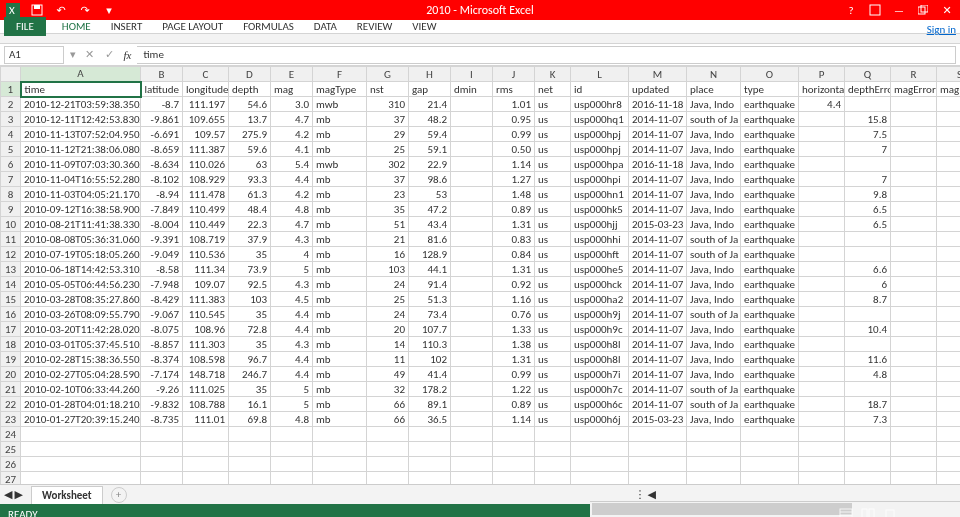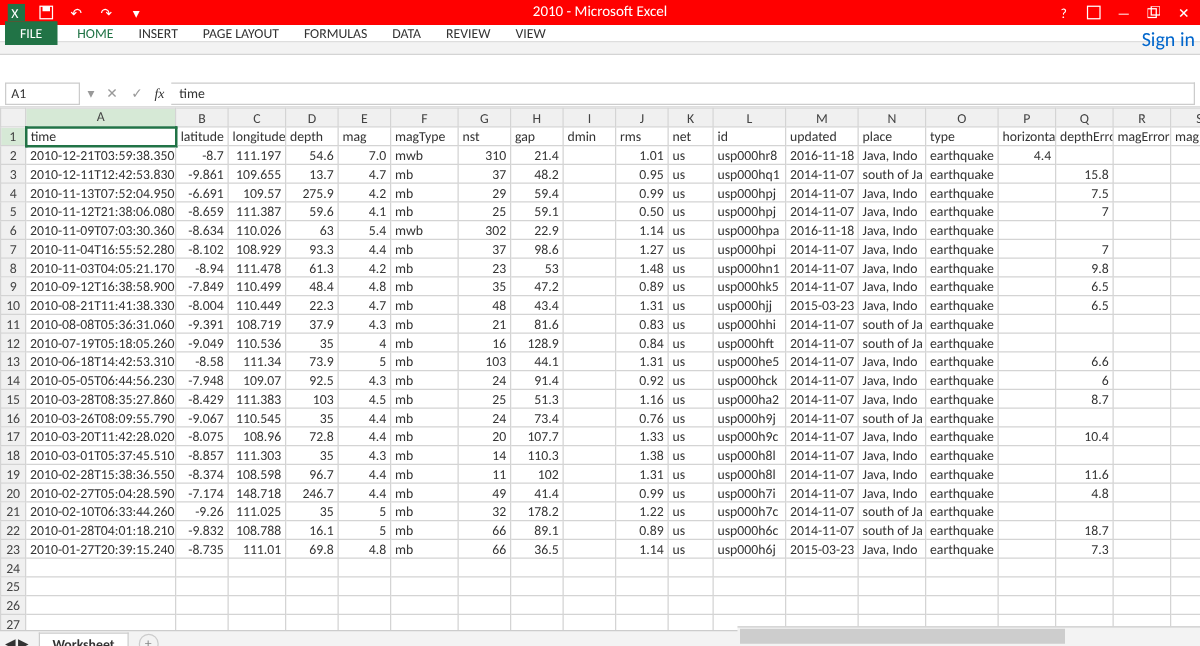--- a/index.html
+++ b/index.html
@@ -7,22 +7,22 @@
 .titlebar{height:20px;background:#f00;display:flex;align-items:center;justify-content:space-between;padding:0 4px;color:#fff;}
 .titlebar .qat{display:flex;gap:6px;align-items:center;}
 .titlebar .qat span,.titlebar .winctl span{display:inline-flex;align-items:center;justify-content:center;width:18px;height:18px;color:#fff;cursor:pointer;}
 .titlebar .title{position:absolute;left:50%;transform:translateX(-50%);color:#fff;font-size:12px;}
 .titlebar .winctl{display:flex;gap:6px;}
 .ribbon-tabs{height:14px;display:flex;align-items:center;border-bottom:1px solid #d4d4d4;padding:0 4px;gap:0;}
 .ribbon-tabs .tab{padding:3px 10px;text-transform:uppercase;font-size:11px;cursor:pointer;}
 .ribbon-tabs .file{background:#217346;color:#fff;padding:3px 12px;}
 .ribbon-tabs .tab.active{color:#217346;padding-left:16px;}
 .ribbon-body{height:10px;border-bottom:1px solid #d4d4d4;background:#f3f3f3;}
-.ribbon-right{position:absolute;right:4px;top:23px;font-size:16px;color:#0066cc;cursor:pointer;}
-.formula-bar{height:22px;display:flex;align-items:center;border-bottom:1px solid #d4d4d4;padding:0 4px;margin-top:20px;}
+.ribbon-right{position:absolute;right:4px;top:23px;font-size:11px;color:#0066cc;cursor:pointer;text-decoration:underline;}
+.formula-bar{height:22px;display:flex;align-items:center;border-bottom:1px solid #d4d4d4;padding:0 4px;}
 .name-box{width:60px;height:18px;border:1px solid #ccc;padding:0 4px;display:flex;align-items:center;background:#fff;}
 .fx-sep{margin:0 6px;color:#999;}
 .fx-btns{display:flex;gap:4px;align-items:center;}
 .fx-btns span{display:inline-flex;width:16px;height:16px;align-items:center;justify-content:center;color:#999;cursor:pointer;}
 .fx-label{font-style:italic;font-family:"Times New Roman",serif;margin:0 6px;}
 .formula-input{flex:1;height:18px;border:1px solid #ccc;border-left:none;padding:0 6px;display:flex;align-items:center;}
 .grid-area{position:relative;height:418px;overflow:hidden;}
 table{border-collapse:collapse;table-layout:fixed;width:100%;}
 th,td{border:1px solid #d4d4d4;height:15px;padding:0 3px;overflow:hidden;white-space:nowrap;text-overflow:clip;}
 th{background:#f0f0f0;font-weight:normal;text-align:center;color:#444;}
@@ -186,21 +186,21 @@
           <td class="l">depthError</td>
           <td class="l">magError</td>
           <td class="l">magNst</td>
         </tr>
         <tr>
           <th class="row-header">2</th>
           <td class="l">2010-12-21T03:59:38.350Z</td>
           <td>-8.7</td>
           <td>111.197</td>
           <td>54.6</td>
-          <td>7.0</td>
+          <td>3.0</td>
           <td class="l">mwb</td>
           <td>310</td>
           <td>21.4</td>
           <td></td>
           <td>1.01</td>
           <td class="l">us</td>
           <td class="l">usp000hr8</td>
           <td class="l">2016-11-18</td>
           <td class="l">Java, Indo</td>
           <td class="l">earthquake</td>
@@ -364,21 +364,21 @@
           <td>3</td>
         </tr>
         <tr>
           <th class="row-header">10</th>
           <td class="l">2010-08-21T11:41:38.330Z</td>
           <td>-8.004</td>
           <td>110.449</td>
           <td>22.3</td>
           <td>4.7</td>
           <td class="l">mb</td>
-          <td>48</td>
+          <td>51</td>
           <td>43.4</td>
           <td></td>
           <td>1.31</td>
           <td class="l">us</td>
           <td class="l">usp000hjj</td>
           <td class="l">2015-03-23</td>
           <td class="l">Java, Indo</td>
           <td class="l">earthquake</td>
           <td></td>
           <td>6.5</td>

